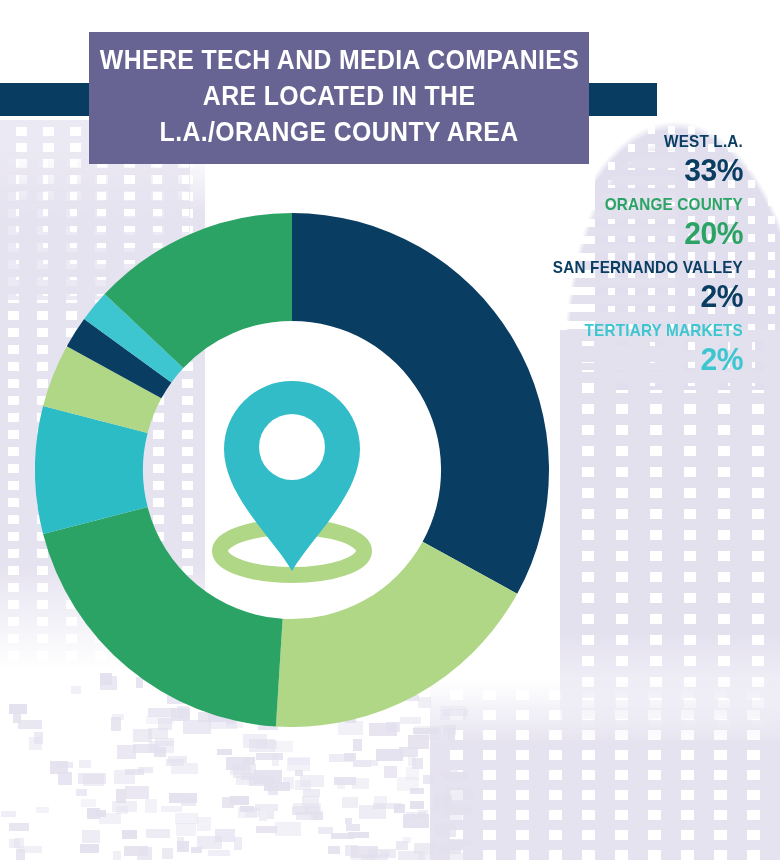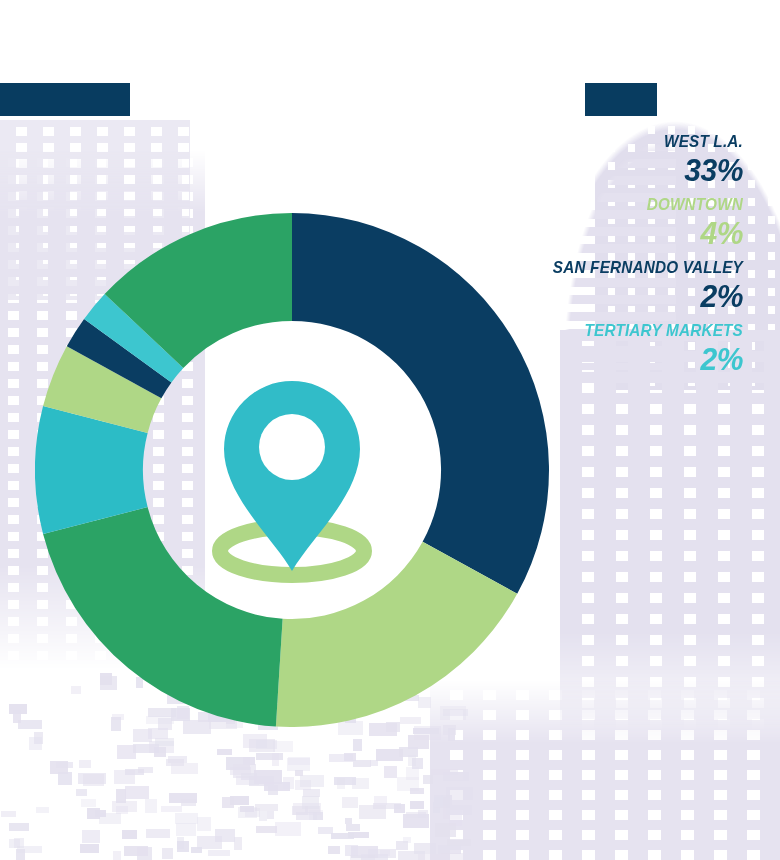--- a/index.html
+++ b/index.html
@@ -205,21 +205,21 @@
 
   
   .legend {
     position: absolute;
     top: 132px;
     right: 37px;
     width: 330px;
     z-index: 4;
     text-align: right;
   }
-  .legend-item { margin-bottom: 7px; font-style: italic; }
+  .legend-item { margin-bottom: 7px; }
   .legend-label {
     font-family: "Liberation Sans", sans-serif;
     font-weight: bold;
     font-size: 17px;
     line-height: 20px;
     letter-spacing: .2px;
     transform: scaleX(.9);
     transform-origin: right center;
     white-space: nowrap;
   }
@@ -500,30 +500,35 @@
                  c-20 -34 -68 -76 -68 -122
                  a68 68 0 0 1 68 -68 z" fill="#31bcc8"></path>
         <circle cx="257" cy="234" r="33" fill="#ffffff"></circle>
       </g>
     </svg>
   </div>
 
   <div class="header-wrap">
     <div class="header-bar-left"></div>
     <div class="header-bar-right"></div>
+    <div class="header-banner">
+      <div class="header-line">WHERE TECH AND MEDIA COMPANIES</div>
+      <div class="header-line">ARE LOCATED IN THE</div>
+      <div class="header-line">L.A./ORANGE COUNTY AREA</div>
+    </div>
   </div>
 
   <div class="legend" id="legend">
       <div class="legend-item">
         <div class="legend-label" style="color: rgb(10, 61, 98);">WEST L.A.</div>
         <div class="legend-value" style="color: rgb(10, 61, 98);">33%</div>
       </div>
       <div class="legend-item">
-        <div class="legend-label" style="color: rgb(175, 215, 134);">DOWNTOWN</div>
-        <div class="legend-value" style="color: rgb(175, 215, 134);">4%</div>
+        <div class="legend-label" style="color: rgb(43, 163, 101);">ORANGE COUNTY</div>
+        <div class="legend-value" style="color: rgb(43, 163, 101);">20%</div>
       </div>
       <div class="legend-item">
         <div class="legend-label" style="color: rgb(10, 61, 98);">SAN FERNANDO VALLEY</div>
         <div class="legend-value" style="color: rgb(10, 61, 98);">2%</div>
       </div>
       <div class="legend-item">
         <div class="legend-label" style="color: rgb(61, 198, 207);">TERTIARY MARKETS</div>
         <div class="legend-value" style="color: rgb(61, 198, 207);">2%</div>
       </div>
     </div>

